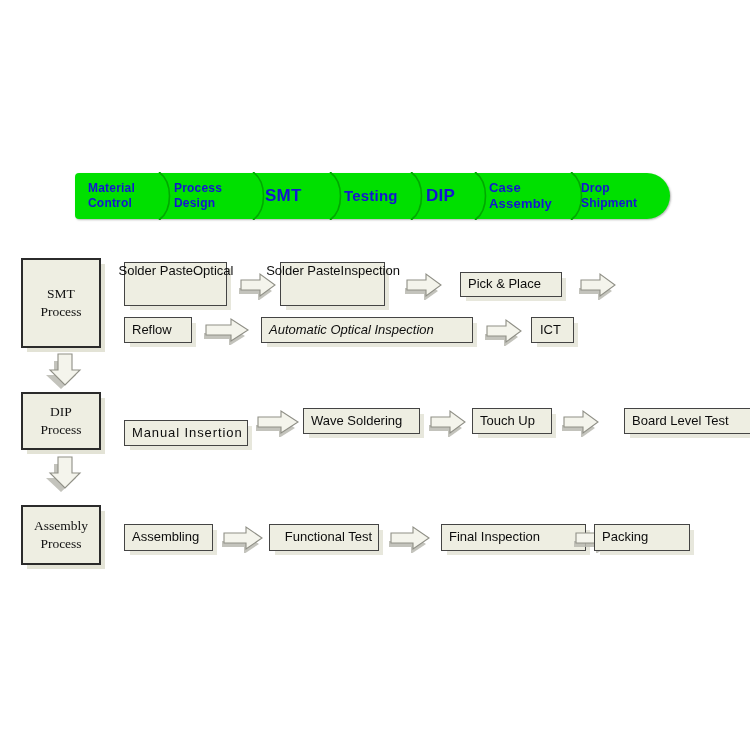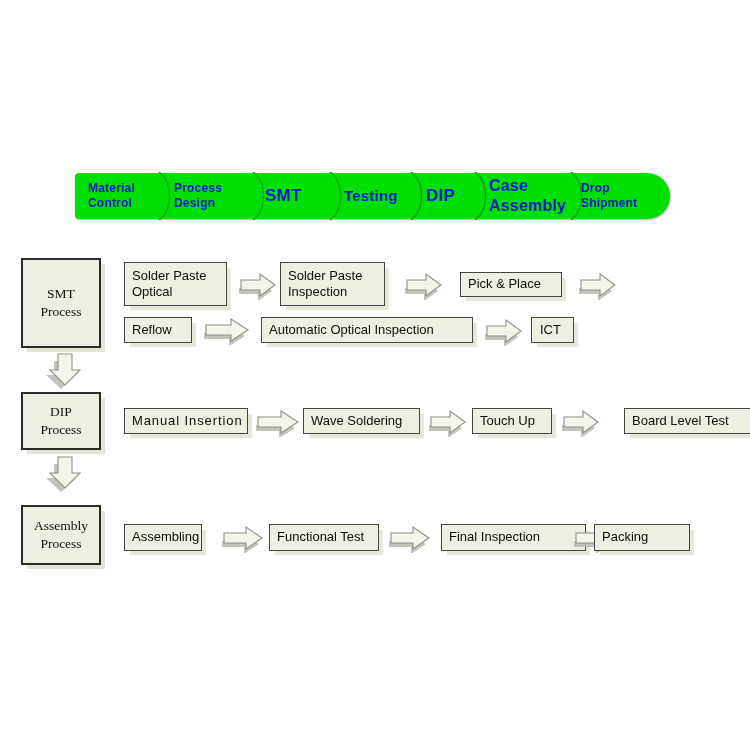--- a/index.html
+++ b/index.html
@@ -94,26 +94,26 @@
     align-items: center;
     font-size: 13px;
     color: #0d0d0d;
     line-height: 1.25;
     box-sizing: border-box;
     padding-left: 7px;
     padding-right: 6px;
     white-space: nowrap;
   }
   .step-box.two-line {
-    flex-direction: column;
+    flex-direction: row;
     align-items: flex-start;
     justify-content: center;
   }
   .step-box .tl { display: block; }
-  .step-box.spaced { letter-spacing: 0.9px; }
+  .step-box.spaced { letter-spacing: 0.9px; margin-top: 12px; }
 
   
   .arrow-right, .arrow-down {
     position: absolute;
   }
   .arrow-right svg, .arrow-down svg { display: block; }
 </style>
 </head>
 <body>
 
@@ -163,21 +163,21 @@
     </div>
     <div class="seg" style="left:190px; font-size:17px; justify-content:center;">
       <span class="l1">SMT</span>
     </div>
     <div class="seg" style="left:269px; font-size:15px;">
       <span class="l1">Testing</span>
     </div>
     <div class="seg" style="left:351px; font-size:17px;">
       <span class="l1">DIP</span>
     </div>
-    <div class="seg" style="left:414px; font-size:16px;">
+    <div class="seg" style="left:414px; font-size:13px;">
       <span class="l1">Case</span>
       <span class="l2">Assembly</span>
     </div>
     <div class="seg" style="left:506px; font-size:12px;">
       <span class="l1">Drop</span>
       <span class="l2">Shipment</span>
     </div>
   </div>
 
   <div class="stage-box" style="left:21px; top:258px; width:80px; height:90px;">
@@ -248,21 +248,21 @@
     <span class="tl">Reflow</span>
   </div>
 
   <div class="arrow-right" style="left:203px; top:317px;">
     <svg width="48" height="28" viewBox="0 0 48 28">
       <path d="M3 12 L28 12 L28 5 L44 15 L28 25 L28 18 L3 18 Z" fill="#b8b8b0" opacity="0.85" transform="translate(-2,4)"></path>
       <path d="M3 8 L28 8 L28 2 L45 13 L28 24 L28 18 L3 18 Z" fill="#f4f4ec" stroke="#8f8f86" stroke-width="1.1"></path>
     </svg>
   </div>
 
-  <div class="step-box" style="left:261px; top:317px; width:212px; height:26px;">
+  <div class="step-box" style="left:261px; top:317px; width:212px; height:26px;font-style:italic;">
     <span class="tl">Automatic  Optical Inspection</span>
   </div>
 
   <div class="arrow-right" style="left:484px; top:318px;">
     <svg width="40" height="28" viewBox="0 0 40 28">
       <path d="M3 12 L22 12 L22 5 L36 15 L22 25 L22 18 L3 18 Z" fill="#b8b8b0" opacity="0.85" transform="translate(-2,4)"></path>
       <path d="M3 8 L22 8 L22 2 L37 13 L22 24 L22 18 L3 18 Z" fill="#f4f4ec" stroke="#8f8f86" stroke-width="1.1"></path>
     </svg>
   </div>
 
@@ -300,32 +300,32 @@
     <svg width="40" height="28" viewBox="0 0 40 28">
       <path d="M3 12 L22 12 L22 5 L36 15 L22 25 L22 18 L3 18 Z" fill="#b8b8b0" opacity="0.85" transform="translate(-2,4)"></path>
       <path d="M3 8 L22 8 L22 2 L37 13 L22 24 L22 18 L3 18 Z" fill="#f4f4ec" stroke="#8f8f86" stroke-width="1.1"></path>
     </svg>
   </div>
 
   <div class="step-box" style="left:624px; top:408px; width:130px; height:26px;">
     <span class="tl">Board Level Test</span>
   </div>
 
-  <div class="step-box" style="left:124px; top:524px; width:78px; height:27px;">
+  <div class="step-box" style="left:124px; top:524px; width:89px; height:27px;">
     <span class="tl">Assembling</span>
   </div>
 
   <div class="arrow-right" style="left:221px; top:525px;">
     <svg width="44" height="28" viewBox="0 0 44 28">
       <path d="M3 12 L25 12 L25 5 L40 15 L25 25 L25 18 L3 18 Z" fill="#b8b8b0" opacity="0.85" transform="translate(-2,4)"></path>
       <path d="M3 8 L25 8 L25 2 L41 13 L25 24 L25 18 L3 18 Z" fill="#f4f4ec" stroke="#8f8f86" stroke-width="1.1"></path>
     </svg>
   </div>
 
-  <div class="step-box" style="left:269px; top:524px; width:110px; height:27px;">
+  <div class="step-box" style="left:269px; top:524px; width:110px; height:27px;justify-content:flex-end;">
     <span class="tl">Functional Test</span>
   </div>
 
   <div class="arrow-right" style="left:388px; top:525px;">
     <svg width="44" height="28" viewBox="0 0 44 28">
       <path d="M3 12 L25 12 L25 5 L40 15 L25 25 L25 18 L3 18 Z" fill="#b8b8b0" opacity="0.85" transform="translate(-2,4)"></path>
       <path d="M3 8 L25 8 L25 2 L41 13 L25 24 L25 18 L3 18 Z" fill="#f4f4ec" stroke="#8f8f86" stroke-width="1.1"></path>
     </svg>
   </div>
 

